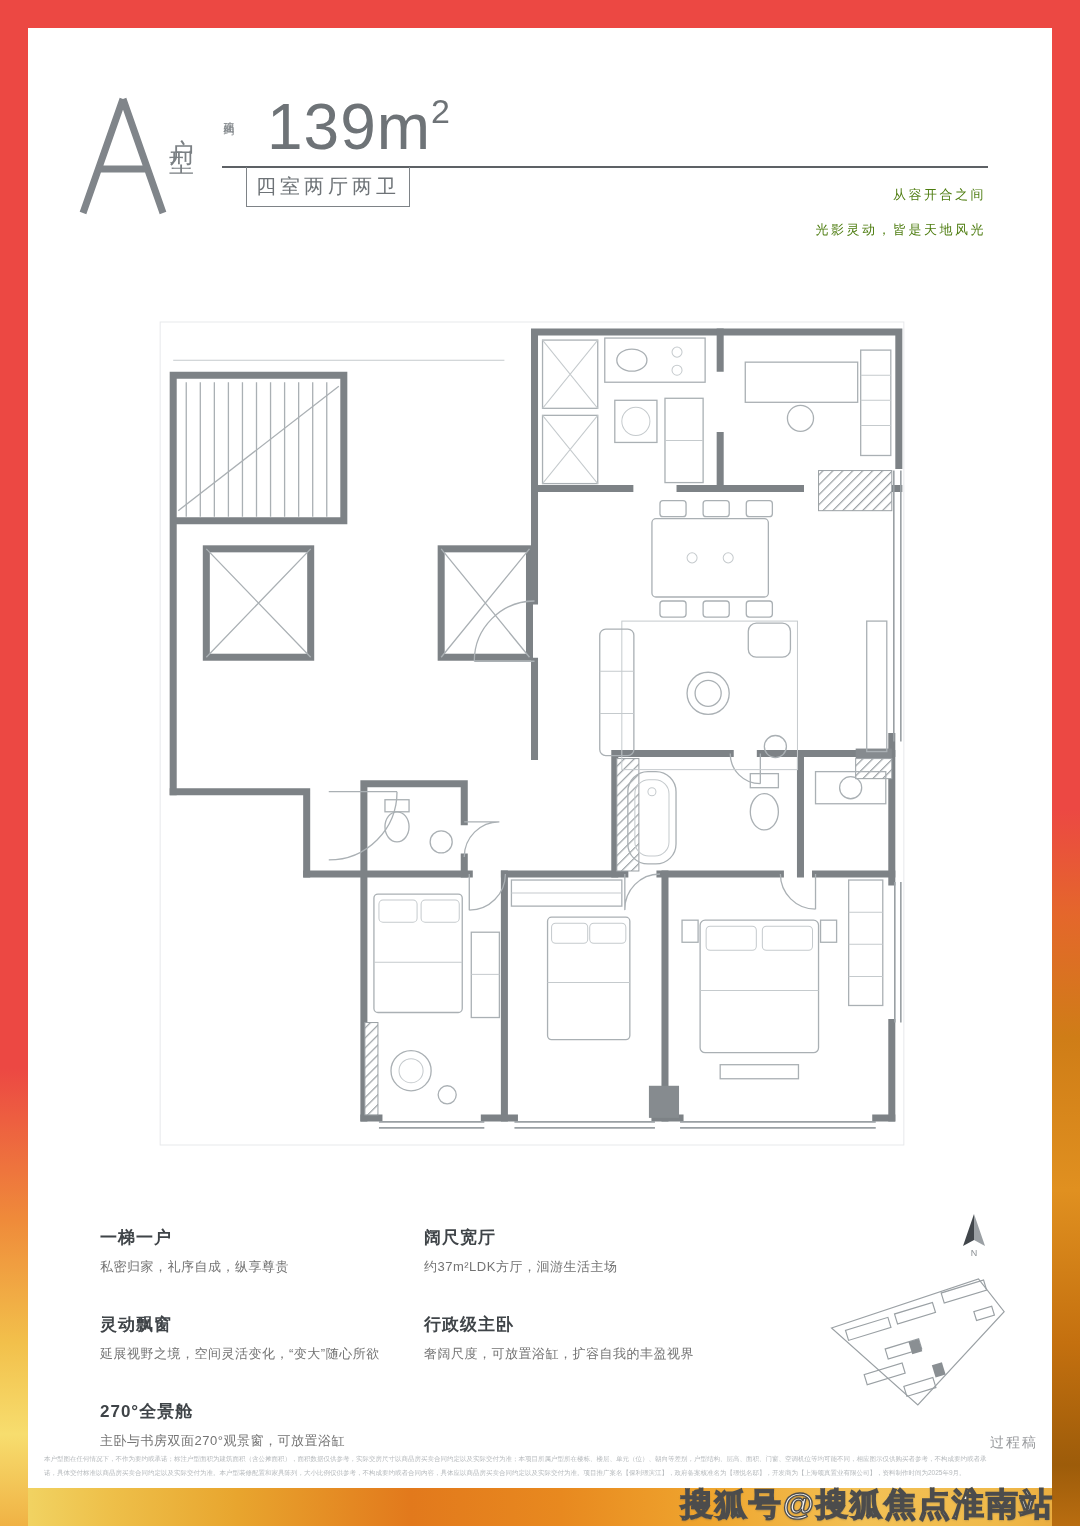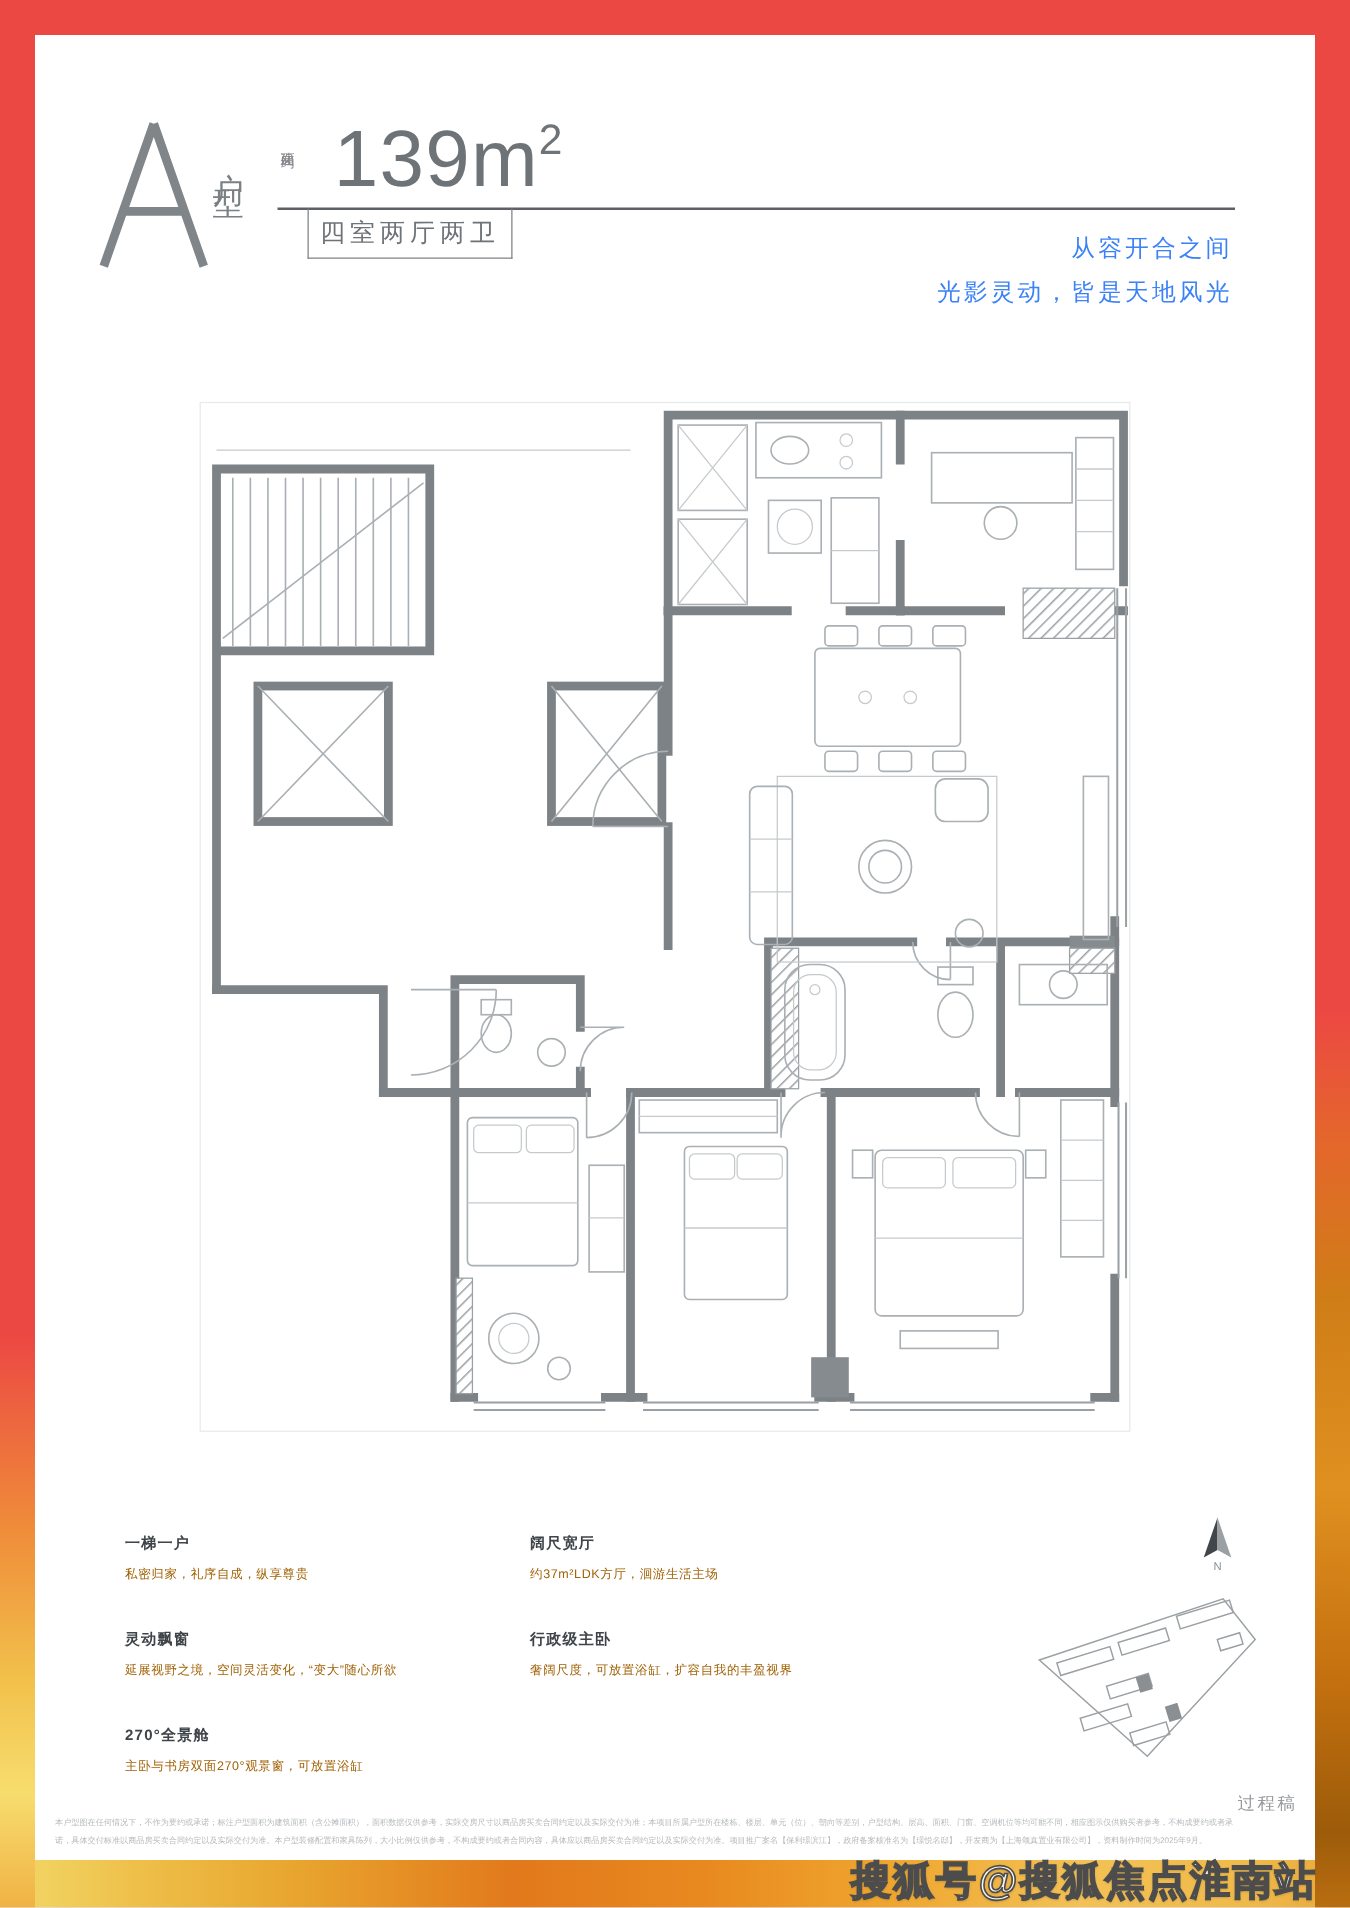--- a/index.html
+++ b/index.html
@@ -17,40 +17,40 @@
 
   
   .letter-a { position:absolute; left:76px; top:96px; }
   .unit-type { position:absolute; left:166px; top:118px; writing-mode:vertical-rl; font-size:25px; letter-spacing:12px; color:#7b8084; }
   .area-prefix { position:absolute; left:221px; top:112px; writing-mode:vertical-rl; font-size:11px; letter-spacing:2px; color:#84898d; }
   .area-value { position:absolute; left:240px; top:90px; font-size:64px; font-weight:500; color:#6e7377; letter-spacing:1px;margin-left:27px; }
   .area-value sup { font-size:34px; position:relative; top:-4px; vertical-align:super; }
   .h-line { position:absolute; left:222px; top:166px; width:766px; height:2px; background:#5d6165; }
   .layout-box { position:absolute; left:222px; top:167px; width:164px; height:40px; border:1.5px solid #7e8387; border-top:none;
                 display:flex; align-items:center; justify-content:center; font-size:20px; letter-spacing:4px; color:#6e7377;margin-left:24px; }
-  .tagline { position:absolute; right:94px; text-align:right; font-size:19px; letter-spacing:2.5px; color:#3b82f6; }
+  .tagline { position:absolute; right:94px; text-align:right; font-size:13px; letter-spacing:2.5px; color:#4d7c0f; }
   .tagline.l1 { top:186px; }
   .tagline.l2 { top:221px; }
 
   
   .floorplan { position:absolute; left:158px; top:320px; width:748px; height:828px; }
   .fp-w   { stroke:#7d8286; stroke-width:7; fill:none; stroke-linecap:square; }
   .fp-t   { stroke:#aab0b4; stroke-width:1.3; fill:none; }
   .fp-t2  { stroke:#c5cacd; stroke-width:1; fill:none; }
   .fp-win { stroke:#9aa0a4; stroke-width:1.6; fill:none; }
   .fp-bnd { stroke:#e7e9eb; stroke-width:1; fill:none; }
   .fp-wf  { fill:#868b8f; stroke:none; }
 
   
   .features { position:absolute; top:1226px; }
   .features.col-left  { left:100px; width:320px; }
   .features.col-right { left:424px; width:360px; }
   .feature { margin-bottom:37px; }
-  .feature .f-title { font-size:12px; font-weight:bold; color:#3f4448; letter-spacing:1px; margin-bottom:9px; }
-  .feature .f-desc  { font-size:10px; color:#a16207; letter-spacing:0.5px; }
+  .feature .f-title { font-size:17px; font-weight:bold; color:#3f4448; letter-spacing:1px; margin-bottom:9px; }
+  .feature .f-desc  { font-size:13px; color:#737373; letter-spacing:0.5px; }
 
   
   .north-arrow { position:absolute; left:956px; top:1212px; }
   .site-plan { position:absolute; left:820px; top:1272px; }
   .draft-label { position:absolute; right:42px; top:1434px; font-size:14px; letter-spacing:2px; color:#97999c;font-family:Liberation Serif, serif; }
 
   .disclaimer { position:absolute; left:44px; top:1452px; width:1000px; color:#b6babd; }
   .disclaimer div { font-size:6.5px; line-height:14px; white-space:nowrap; overflow:hidden; }
 
   .watermark { position:absolute; right:26px; top:1483px; z-index:6; font-size:32px; font-weight:bold; letter-spacing:2px;

